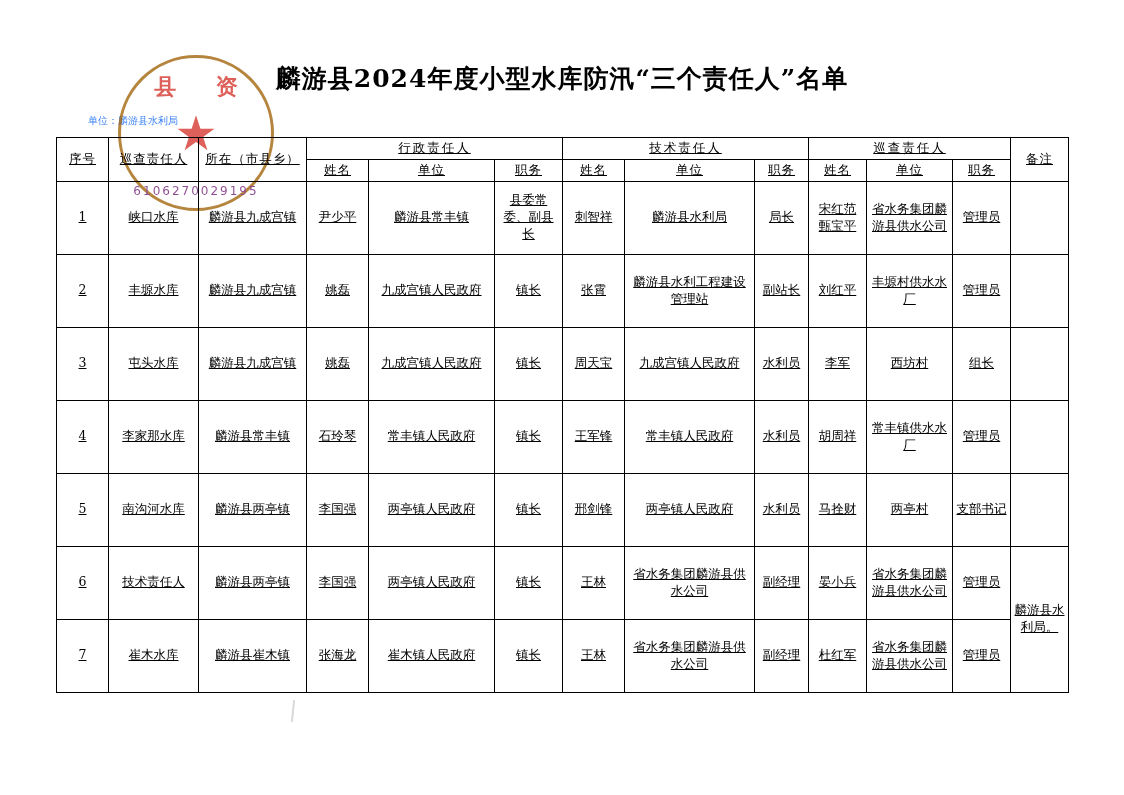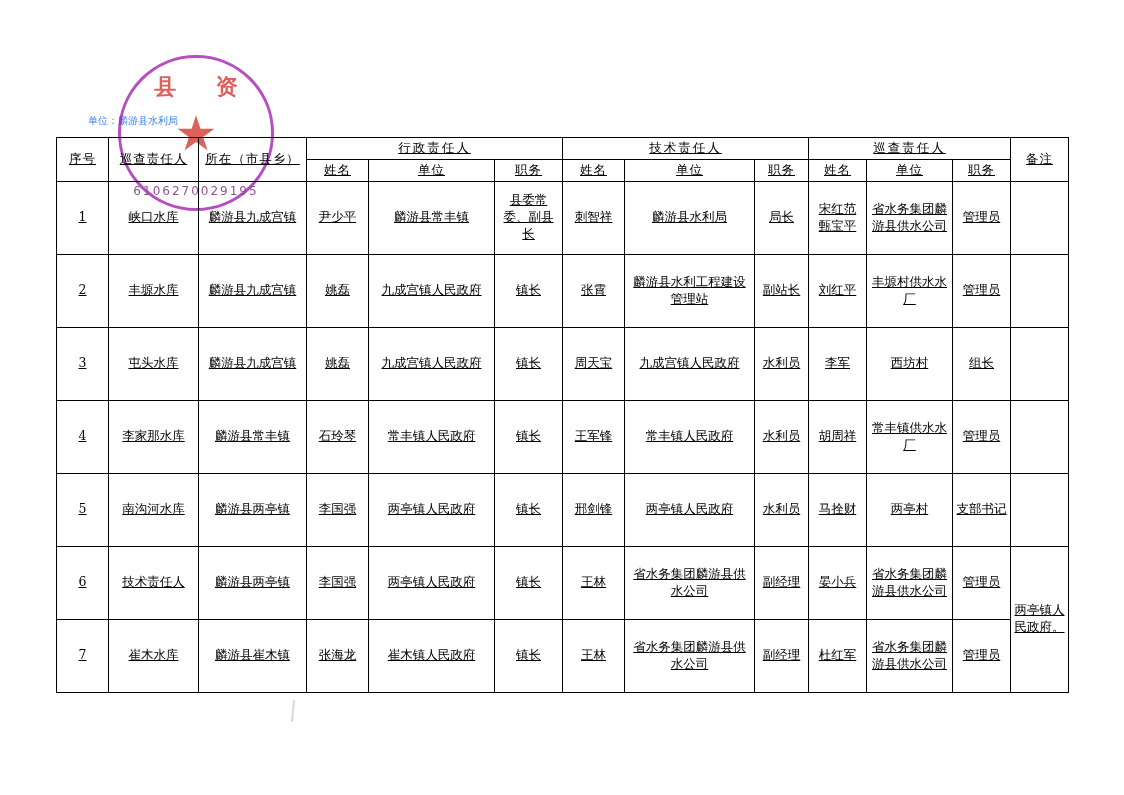--- a/index.html
+++ b/index.html
@@ -41,21 +41,21 @@
     font-size: 10px;
     color: #3b82f6;
   }
   
   .seal {
     position: absolute;
     left: 118px;
     top: 55px;
     width: 150px;
     height: 150px;
-    border: 3px solid #a21caf;
+    border: 3px solid #a16207;
     border-radius: 50%;
     opacity: 0.78;
     pointer-events: none;
   }
   .seal .star {
     position: absolute;
     left: 50%;
     top: 50%;
     transform: translate(-50%, -50%);
     color: #d4342c;
@@ -131,20 +131,21 @@
     height: 22px;
     background: #d9d9d9;
     transform: rotate(6deg);
   }
 </style>
 </head>
 <body>
 
 <div class="page">
 
+  <div class="doc-title">麟游县2024年度小型水库防汛“三个责任人”名单</div>
   <div class="doc-subtitle">单位：麟游县水利局</div>
 
   <div class="seal">
     <div class="seal-top">县 资</div>
     <div class="star">★</div>
     <div class="seal-bottom">6106270029195</div>
   </div>
 
   <table class="sheet">
     <colgroup>
@@ -267,21 +268,21 @@
         <td>麟游县两亭镇</td>
         <td>李国强</td>
         <td>两亭镇人民政府</td>
         <td>镇长</td>
         <td>王林</td>
         <td>省水务集团麟游县供水公司</td>
         <td>副经理</td>
         <td>晏小兵</td>
         <td>省水务集团麟游县供水公司</td>
         <td>管理员</td>
-        <td rowspan="2" class="vert-note">两亭镇人民政府。</td>
+        <td rowspan="2" class="vert-note">麟游县水利局。</td>
       </tr>
       <tr class="row-tall">
         <td>7</td>
         <td>崔木水库</td>
         <td>麟游县崔木镇</td>
         <td>张海龙</td>
         <td>崔木镇人民政府</td>
         <td>镇长</td>
         <td>王林</td>
         <td>省水务集团麟游县供水公司</td>

